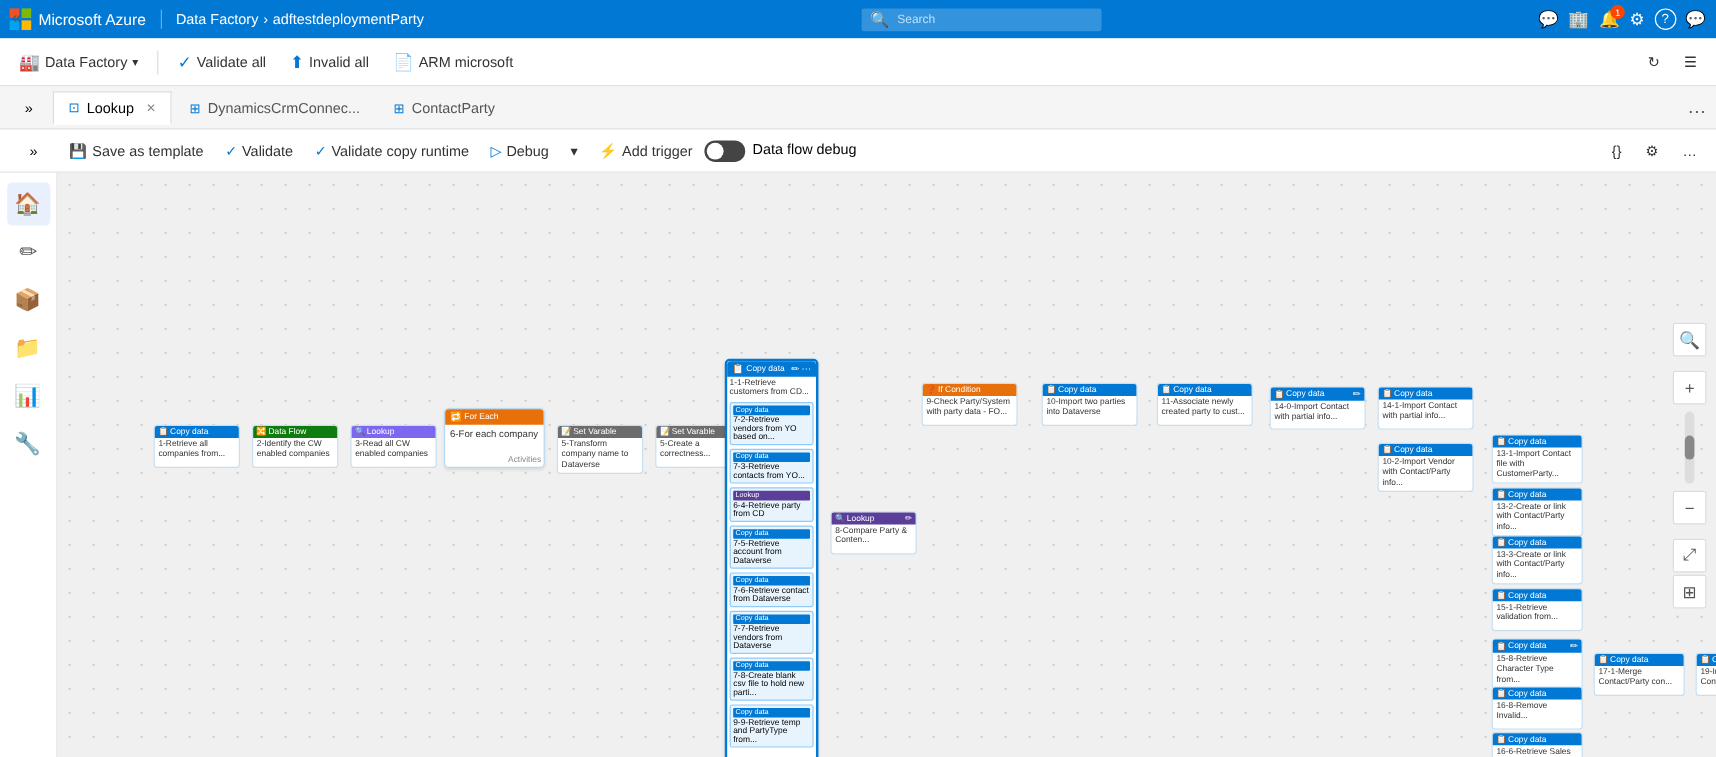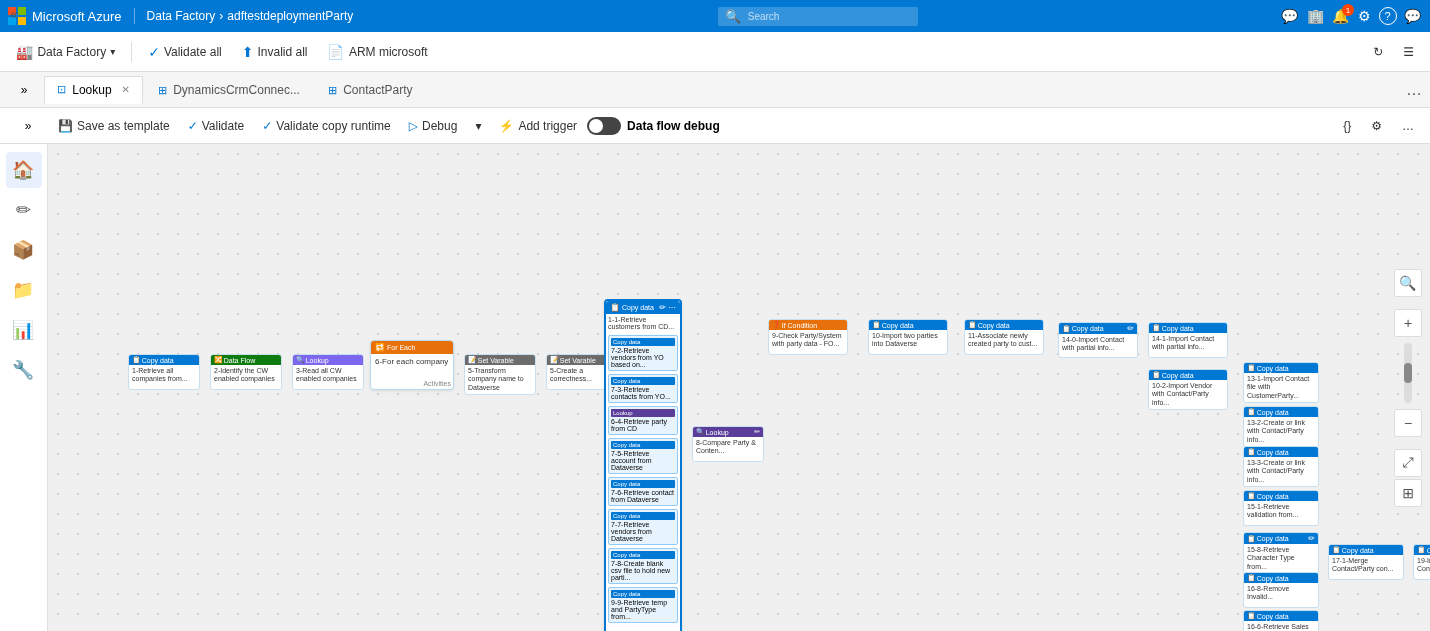--- a/index.html
+++ b/index.html
@@ -71,21 +71,21 @@
     .pipeline-toolbar {
       display: flex; align-items: center; background: white; height: 36px;
       border-bottom: 1px solid #ddd; padding: 0 8px; gap: 2px;
     }
     .pip-btn {
       display: flex; align-items: center; gap: 4px; padding: 4px 8px;
       border: none; background: transparent; cursor: pointer; font-size: 12px; color: #333;
       border-radius: 2px;
     }
     .pip-btn .icon { color: #0078d4; }
-    .debug-toggle { display: flex; align-items: center; gap: 6px; font-weight: bold; }
+    .debug-toggle { display: flex; align-items: flex-start; gap: 6px; }
     .toggle-switch {
       width: 34px; height: 18px; background: #444; border-radius: 9px;
       position: relative; cursor: pointer;
     }
     .toggle-knob {
       width: 14px; height: 14px; background: white; border-radius: 50%;
       position: absolute; top: 2px; left: 2px;
     }
     .pip-toolbar-right { margin-left: auto; display: flex; align-items: center; gap: 4px; }
 

